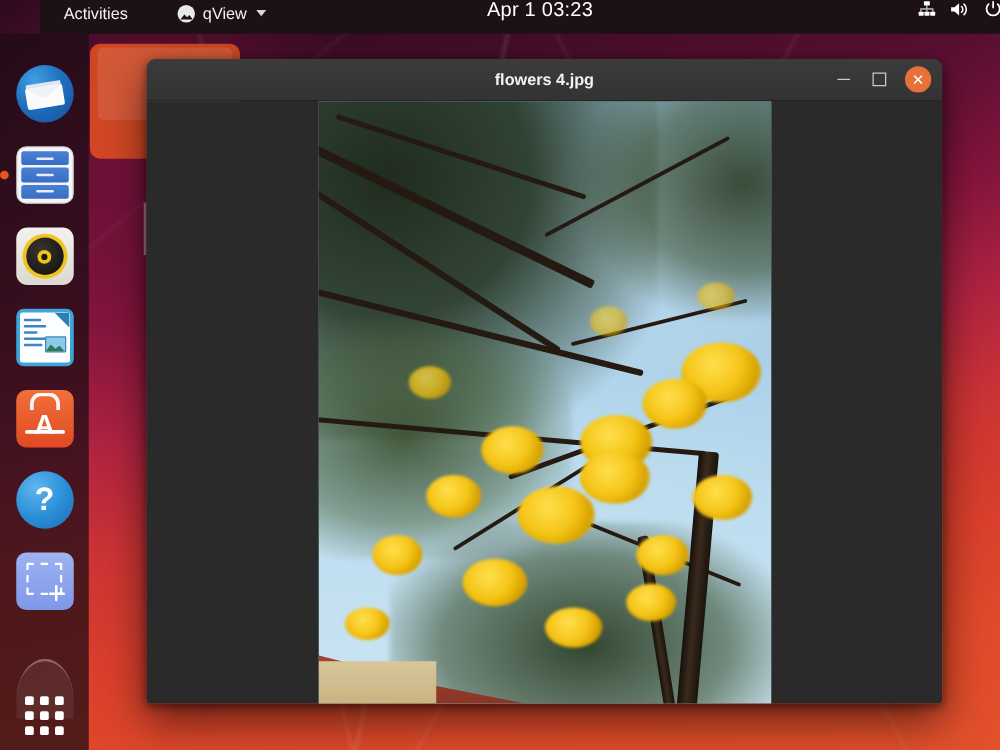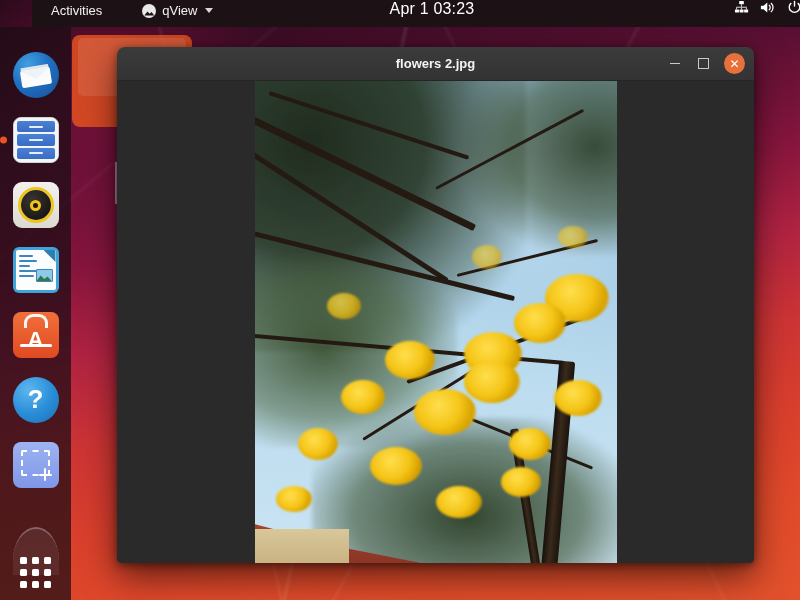--- a/index.html
+++ b/index.html
@@ -599,21 +599,21 @@
   </div>
 
   <div class="desktop-icon">
     <div class="di-thumb"></div>
     <div class="di-label">a</div>
   </div>
   <div class="desktop-edge"></div>
 
   <div class="window">
     <div class="titlebar">
-      <div class="window-title">flowers 2.jpg</div>
+      <div class="window-title">flowers 4.jpg</div>
       <div class="win-buttons">
         <div class="win-btn">
           <div class="min-bar"></div>
         </div>
         <div class="win-btn">
           <div class="max-box"></div>
         </div>
         <div class="win-close">
           <span>✕</span>
         </div>

